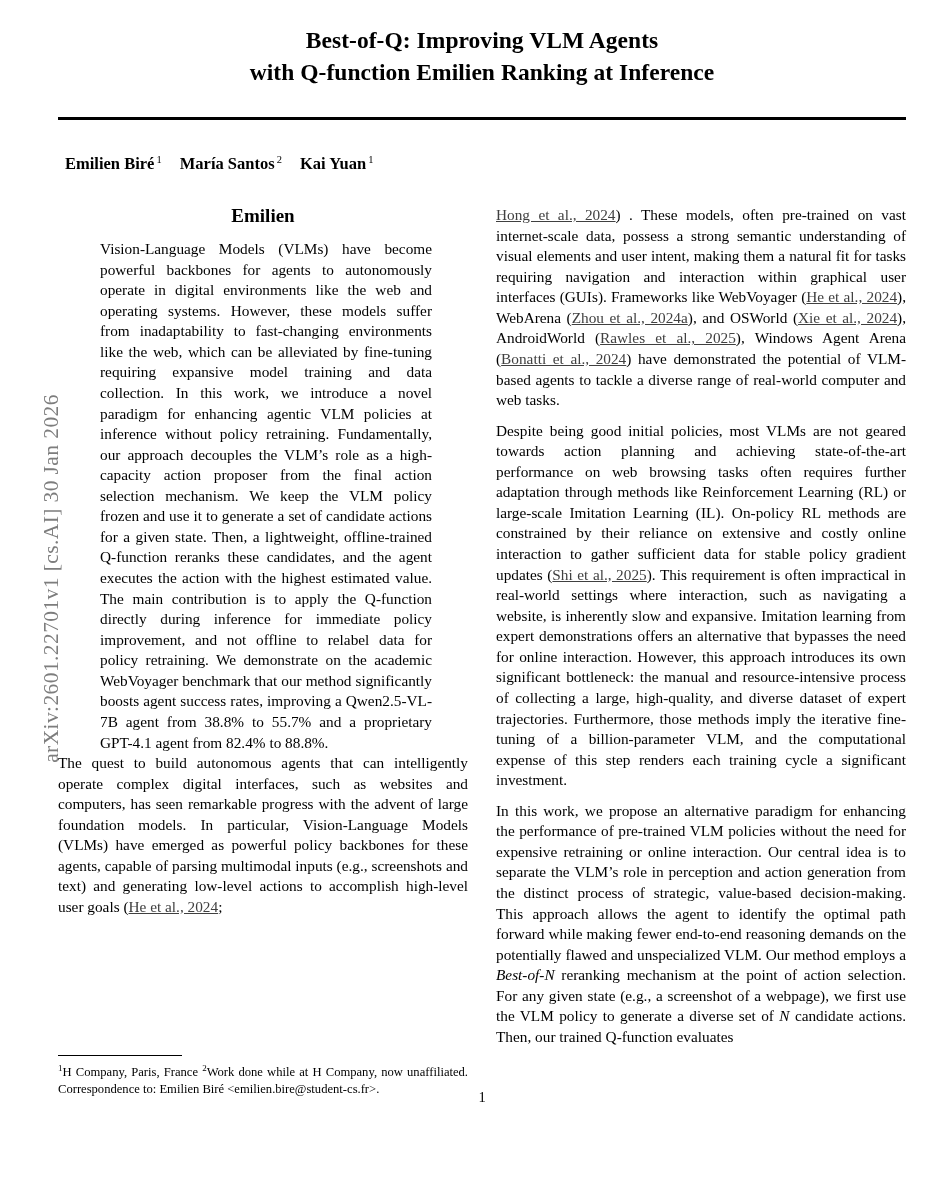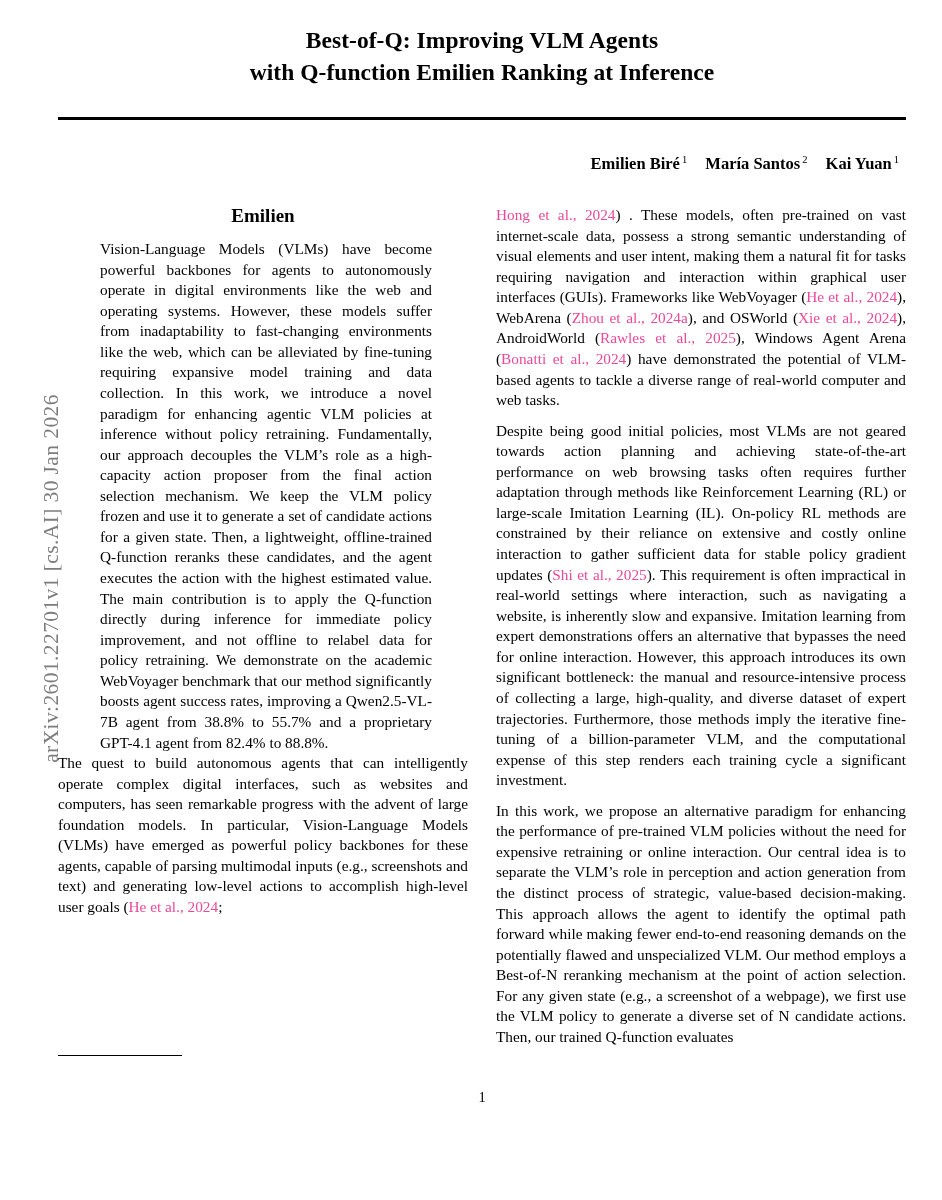--- a/index.html
+++ b/index.html
@@ -52,21 +52,21 @@
     letter-spacing: 0.05px;
     margin: 0;
   }
   .title-rule {
     margin-top: 28px;
     border: 0;
     border-top: 3.2px solid #000;
     width: 100%;
   }
   #authors {
-    text-align: right;
+    text-align: left;
     margin-top: 34px;
     font-size: 16.5px;
     font-weight: bold;
   }
   #authors .author {
     white-space: nowrap;
     margin: 0 7px;
   }
   #authors sup {
     font-weight: normal;
@@ -109,22 +109,22 @@
   }
   p.body-text {
     margin: 0 0 10px 0;
     font-size: 15.3px;
     line-height: 1.345;
     text-align: justify;
     text-justify: inter-word;
     hyphens: manual;
   }
   p.body-text.tight { margin-bottom: 1px; }
-  .cite { color: #ec4899; }
-  .ital { }
+  .cite { color: #404040; text-decoration: underline; }
+  .ital { font-style: italic; }
 
   
   #footnote {
     position: absolute;
     left: 0;
     top: 1055px;
     width: 410px;
   }
   #footnote .fn-rule {
     border: 0;
@@ -194,17 +194,18 @@
 
       <p class="body-text"><span>Despite being good initial policies, most VLMs are not geared towards action planning and achieving state-of-the-art performance on web browsing tasks often requires further adaptation through methods like Reinforcement Learning (RL) or large-scale Imitation Learning (IL). On-policy RL methods are constrained by their reliance on extensive and costly online interaction to gather sufficient data for stable policy gradient updates (</span><span class="cite">Shi et al., 2025</span><span>). This requirement is often impractical in real-world settings where interaction, such as navigating a website, is inherently slow and expansive. Imitation learning from expert demonstrations offers an alternative that bypasses the need for online interaction. However, this approach introduces its own significant bottleneck: the manual and resource-intensive process of collecting a large, high-quality, and diverse dataset of expert trajectories. Furthermore, those methods imply the iterative fine-tuning of a billion-parameter VLM, and the computational expense of this step renders each training cycle a significant investment.</span></p>
 
       <p class="body-text"><span>In this work, we propose an alternative paradigm for enhancing the performance of pre-trained VLM policies without the need for expensive retraining or online interaction. Our central idea is to separate the VLM’s role in perception and action generation from the distinct process of strategic, value-based decision-making. This approach allows the agent to identify the optimal path forward while making fewer end-to-end reasoning demands on the potentially flawed and unspecialized VLM. Our method employs a </span><span class="ital">Best-of-N</span><span> reranking mechanism at the point of action selection. For any given state (e.g., a screenshot of a webpage), we first use the VLM policy to generate a diverse set of </span><span class="ital">N</span><span> candidate actions. Then, our trained Q-function evaluates</span></p>
 
     </div>
   </div>
 
   <div id="footnote">
     <hr class="fn-rule">
+    <p class="fn-text"><sup>1</sup><span>H Company, Paris, France </span><sup>2</sup><span>Work done while at H Company, now unaffiliated. Correspondence to: Emilien Biré &lt;emilien.bire@student-cs.fr&gt;.</span></p>
   </div>
 
   <div id="page-number">1</div>
 
 </div>
 
 </body></html>

